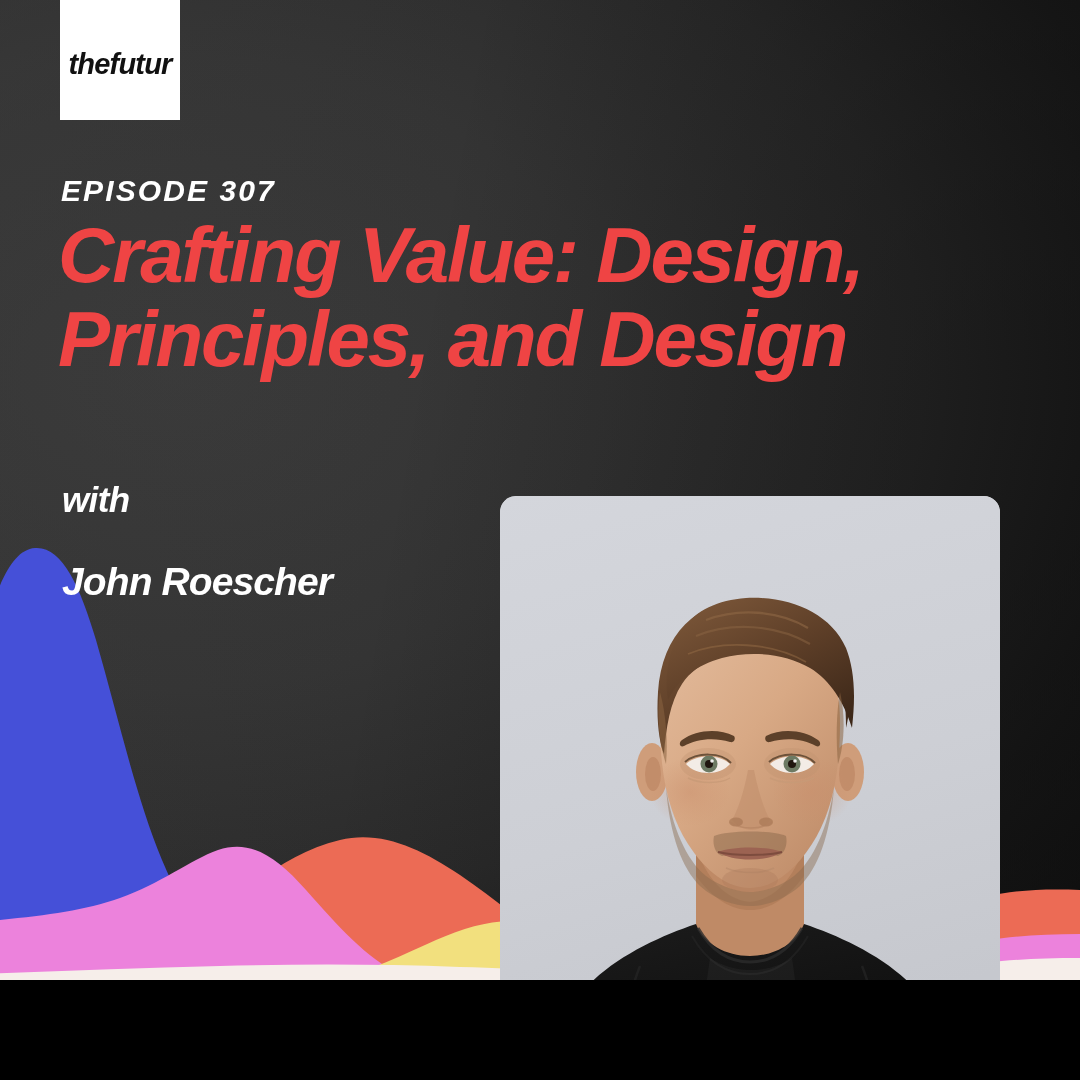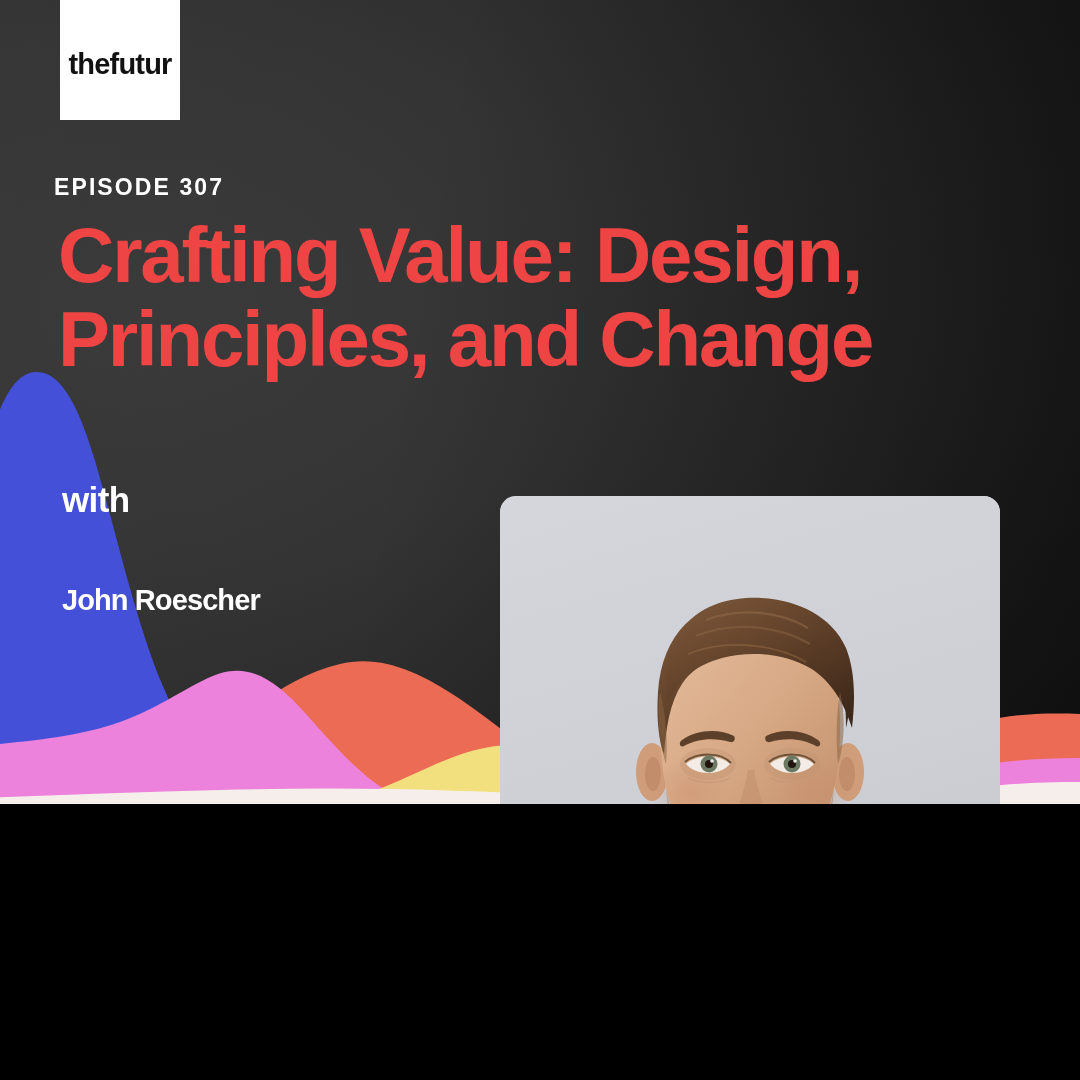--- a/index.html
+++ b/index.html
@@ -3,24 +3,25 @@
 <meta charset="utf-8">
 <style>
   html, body {
     margin: 0;
     padding: 0;
     background: #000;
   }
   #cover {
     position: relative;
     width: 1080px;
-    height: 804px;
+    height: 980px;
     overflow: hidden;
     font-family: "Liberation Sans", sans-serif;
     background: #2f2f2f;
+    font-style: italic;
   }
   
   .bg-base {
     position: absolute;
     inset: 0;
     background:
       radial-gradient(120% 95% at 16% 38%, #3a3a3a 0%, #343434 34%, #2b2b2b 58%, #1e1e1e 78%, #141414 100%);
   }
   .bg-vignette {
     position: absolute;
@@ -62,24 +63,24 @@
     font-size: 29px;
     font-weight: 700;
     letter-spacing: -0.8px;
     line-height: 1;
     transform: translateY(4px);
   }
 
   
   .episode-label {
     position: absolute;
-    left: 54px;
+    left: 61px;
     top: 176px;
     color: #ffffff;
-    font-size: 23px;
+    font-size: 30px;
     font-weight: 700;
     letter-spacing: 2.1px;
     line-height: 1;
   }
   .title {
     position: absolute;
     left: 58px;
     top: 213px;
     width: 900px;
     color: #ef4444;
@@ -98,25 +99,24 @@
     font-size: 35px;
     font-weight: 700;
     letter-spacing: -0.6px;
     line-height: 1;
   }
   .guest-name {
     position: absolute;
     left: 62px;
     top: 562px;
     color: #ffffff;
-    font-size: 29px;
+    font-size: 39px;
     font-weight: 700;
     letter-spacing: -0.9px;
     line-height: 1;
-    margin-top: 24px;
   }
 
   
   .portrait-card {
     position: absolute;
     left: 500px;
     top: 496px;
     width: 500px;
     height: 584px;
     border-radius: 16px;
@@ -153,21 +153,21 @@
   </svg>
 
   <div class="logo-box">
     <span class="logo-text">thefutur</span>
   </div>
 
   <div class="episode-label">EPISODE 307</div>
 
   <div class="title">
     <span class="title-line">Crafting Value: Design,</span>
-    <span class="title-line">Principles, and Change</span>
+    <span class="title-line">Principles, and Design</span>
   </div>
 
   <div class="with-label">with</div>
   <div class="guest-name">John Roescher</div>
 
   <div class="portrait-card">
     <svg class="portrait-svg" viewBox="0 0 500 584" preserveAspectRatio="xMidYMid slice">
       <defs>
         <linearGradient id="backdropGrad" x1="0" y1="0" x2="0.25" y2="1">
           <stop offset="0%" stop-color="#d4d6dc"></stop>

